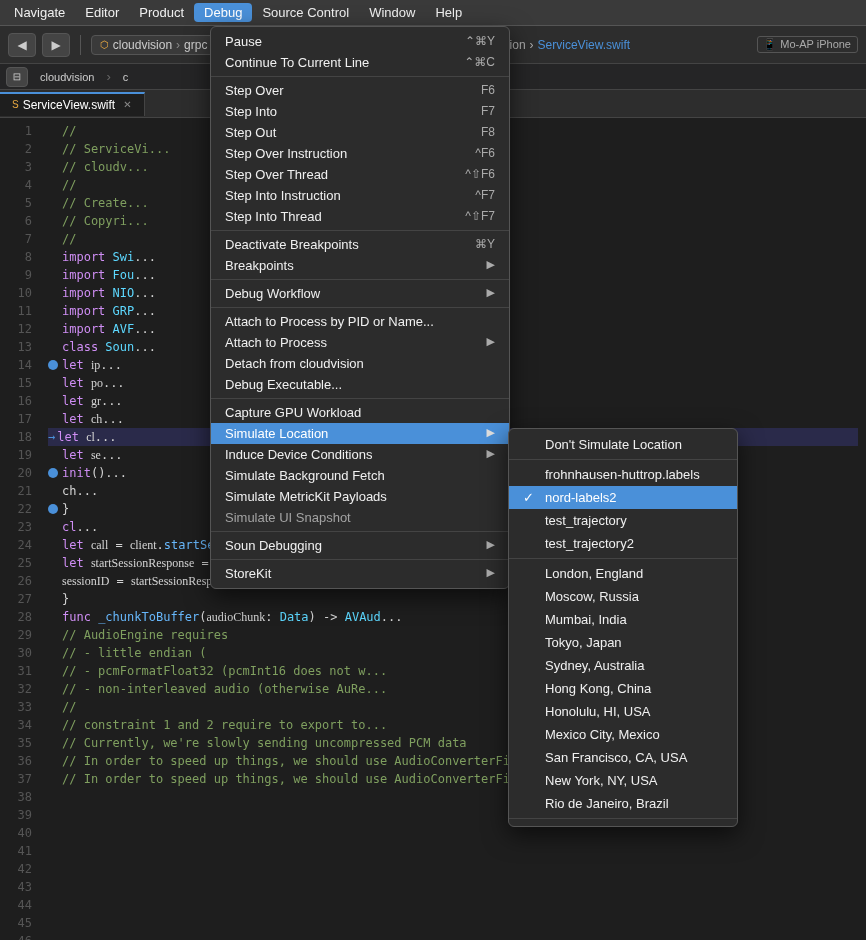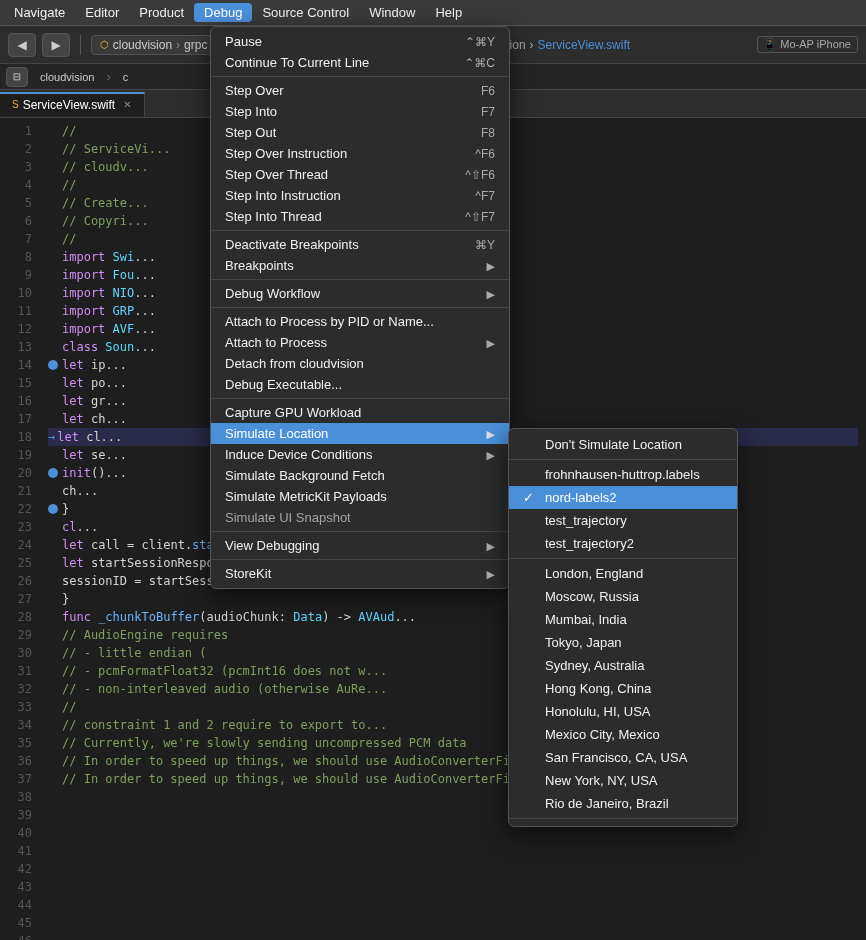--- a/index.html
+++ b/index.html
@@ -144,21 +144,21 @@
       line-height: 18px;
       overflow: hidden;
       background: #1e1e1e;
     }
     .code-line { display: flex; align-items: center; }
     .code-line.highlighted { background: #2a2a4a; }
     .kw { color: #cf8ef4; }
     .comment { color: #7f9f5f; }
     .type { color: #5dd8ff; }
     .func-name { color: #67b7fb; }
-    .var { color: #d4d4d4; }
+    .var { color: #d4d4d4; font-family: Liberation Serif, serif; }
     .breakpoint-dot {
       width: 10px;
       height: 10px;
       border-radius: 50%;
       background: #4a90d9;
       margin-right: 4px;
       flex-shrink: 0;
     }
     .arrow-indicator {
       color: #4a90d9;
@@ -179,21 +179,21 @@
       background: #2c2c2c;
       border: 1px solid #555;
       border-radius: 6px;
       box-shadow: 0 8px 24px rgba(0,0,0,0.6);
       min-width: 280px;
       padding: 4px 0;
       z-index: 200;
     }
     .menu-item-row {
       display: flex;
-      align-items: flex-end;
+      align-items: flex-start;
       justify-content: space-between;
       padding: 3px 14px;
       color: #f0f0f0;
       font-size: 13px;
       cursor: pointer;
       white-space: nowrap;
     }
     .menu-item-row.active-hover { background: #4a90d9; color: white; }
     .menu-item-row .shortcut {
       color: #aaa;
@@ -623,21 +623,21 @@
       <span>Simulate Background Fetch</span>
     </div>
     <div class="menu-item-row">
       <span>Simulate MetricKit Payloads</span>
     </div>
     <div class="menu-item-row disabled">
       <span>Simulate UI Snapshot</span>
     </div>
     <div class="menu-separator"></div>
     <div class="menu-item-row">
-      <span>View Debugging</span>
+      <span>Soun Debugging</span>
       <span class="arrow">▶</span>
     </div>
     <div class="menu-separator"></div>
     <div class="menu-item-row">
       <span>StoreKit</span>
       <span class="arrow">▶</span>
     </div>
   </div>
 
   <div class="submenu" style="top:428px;left:508px;width:230px;">

